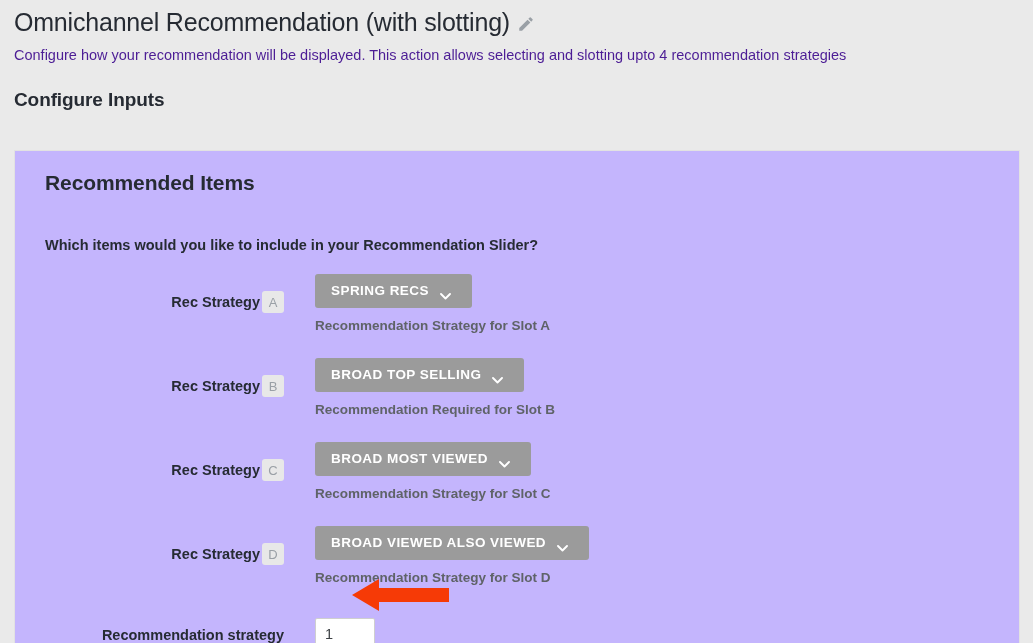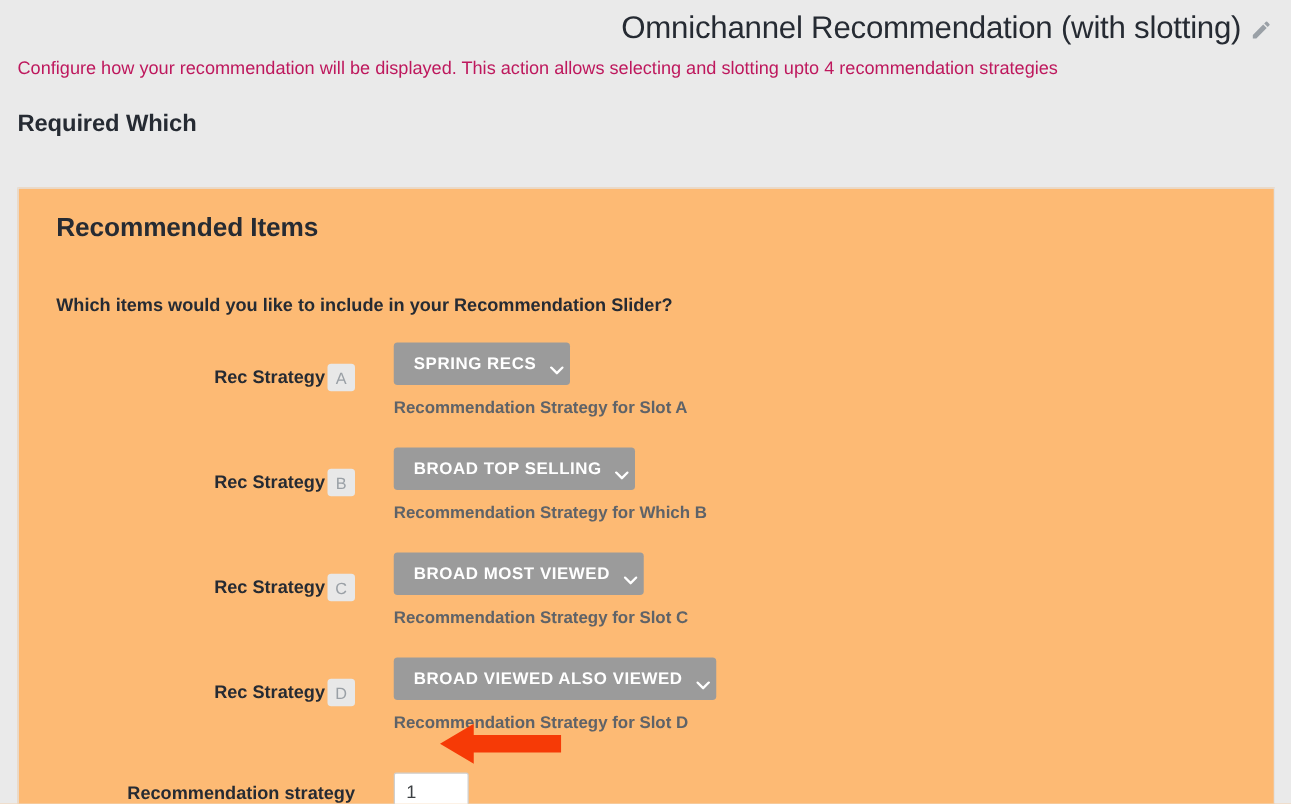--- a/index.html
+++ b/index.html
@@ -17,21 +17,20 @@
   }
 
   
   .page-header {
     padding: 6px 14px 0 14px;
   }
   .title-row {
     display: flex;
     align-items: center;
     gap: 6px;
-    justify-content: flex-end;
   }
   .page-title {
     font-size: 25px;
     font-weight: 400;
     color: #262b33;
     line-height: 32px;
     letter-spacing: -0.2px;
     white-space: nowrap;
   }
   .edit-icon {
@@ -39,21 +38,21 @@
     align-items: center;
     justify-content: center;
     width: 20px;
     height: 20px;
     cursor: pointer;
     position: relative;
     top: 2px;
   }
   .page-desc {
     font-size: 14.5px;
-    color: #be185d;
+    color: #4c1d95;
     line-height: 20px;
     margin-top: 7px;
     white-space: nowrap;
   }
   .page-note {
     font-size: 14.5px;
     font-style: italic;
     color: #ef6c4d;
     line-height: 20px;
     margin-top: 5px;
@@ -67,21 +66,21 @@
     letter-spacing: -0.1px;
   }
 
   
   .card {
     position: absolute;
     left: 14px;
     top: 150px;
     width: 1006px;
     height: 493px;
-    background: #fdba74;
+    background: #c4b5fd;
     border: 1px solid #e2e2e2;
     border-bottom: none;
     box-sizing: border-box;
   }
   .card-inner {
     padding: 18px 16px 0 16px;
   }
   .card-title {
     font-size: 21px;
     font-weight: 700;
@@ -154,21 +153,21 @@
     gap: 11px;
     background: #9b9b9b;
     border: none;
     border-radius: 3px;
     color: #ffffff;
     font-family: "Liberation Sans", sans-serif;
     font-size: 13.5px;
     font-weight: 700;
     letter-spacing: 0.45px;
     text-transform: uppercase;
-    padding: 9px 5px 9px 16px;
+    padding: 9px 21px 9px 16px;
     cursor: pointer;
     line-height: 16px;
     justify-content: flex-end;
   }
   .caret {
     display: inline-block;
     width: 11px;
     height: 7px;
     flex: 0 0 11px;
   }
@@ -233,21 +232,21 @@
 <div class="page-header">
   <div class="title-row">
     <div class="page-title">Omnichannel Recommendation (with slotting)</div>
     <span class="edit-icon">
       <svg width="18" height="18" viewBox="0 0 24 24" aria-hidden="true">
         <path d="M3 17.25V21h3.75L17.81 9.94l-3.75-3.75L3 17.25zM20.71 7.04a1 1 0 0 0 0-1.41l-2.34-2.34a1 1 0 0 0-1.41 0l-1.83 1.83 3.75 3.75 1.83-1.83z" fill="#9aa0a6"></path>
       </svg>
     </span>
   </div>
   <div class="page-desc">Configure how your recommendation will be displayed. This action allows selecting and slotting upto 4 recommendation strategies</div>
-  <div class="section-heading">Required Which</div>
+  <div class="section-heading">Configure Inputs</div>
 </div>
 
 <div class="card">
   <div class="card-inner">
     <div class="card-title">Recommended Items</div>
 
     <div class="q-block">
       <div class="q-strong">Which items would you like to include in your Recommendation Slider?</div>
     </div>
 
@@ -278,21 +277,21 @@
         </div>
         <div class="field-control-col">
           <button class="dropdown-btn">
             <span>BROAD TOP SELLING</span>
             <span class="caret">
               <svg width="11" height="7" viewBox="0 0 11 7" aria-hidden="true">
                 <path d="M1 1l4.5 4.5L10 1" stroke="#ffffff" stroke-width="1.9" fill="none" stroke-linecap="round" stroke-linejoin="round"></path>
               </svg>
             </span>
           </button>
-          <div class="field-help">Recommendation Strategy for Which B</div>
+          <div class="field-help">Recommendation Required for Slot B</div>
         </div>
       </div>
 
       <div class="field-row">
         <div class="field-label-col">
           <span class="field-label">Rec Strategy</span>
           <span class="slot-badge">C</span>
         </div>
         <div class="field-control-col">
           <button class="dropdown-btn">

